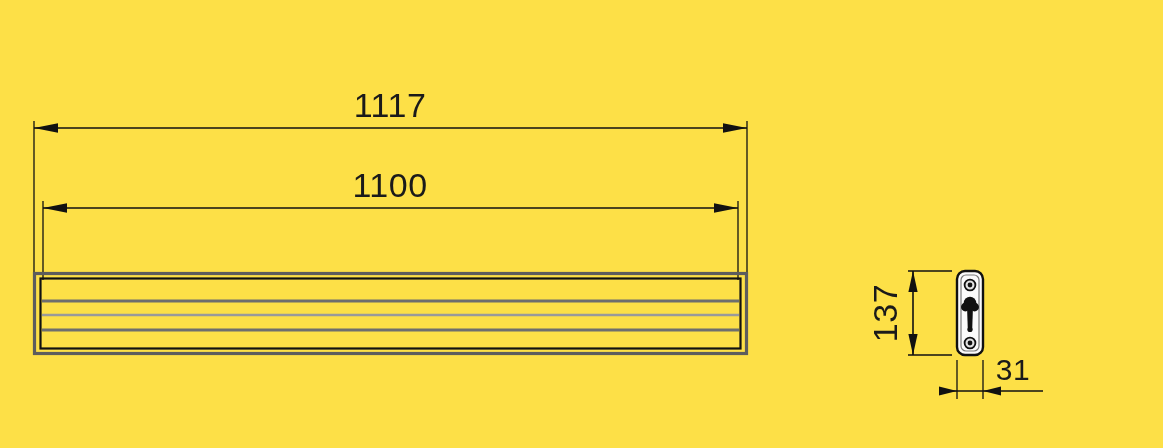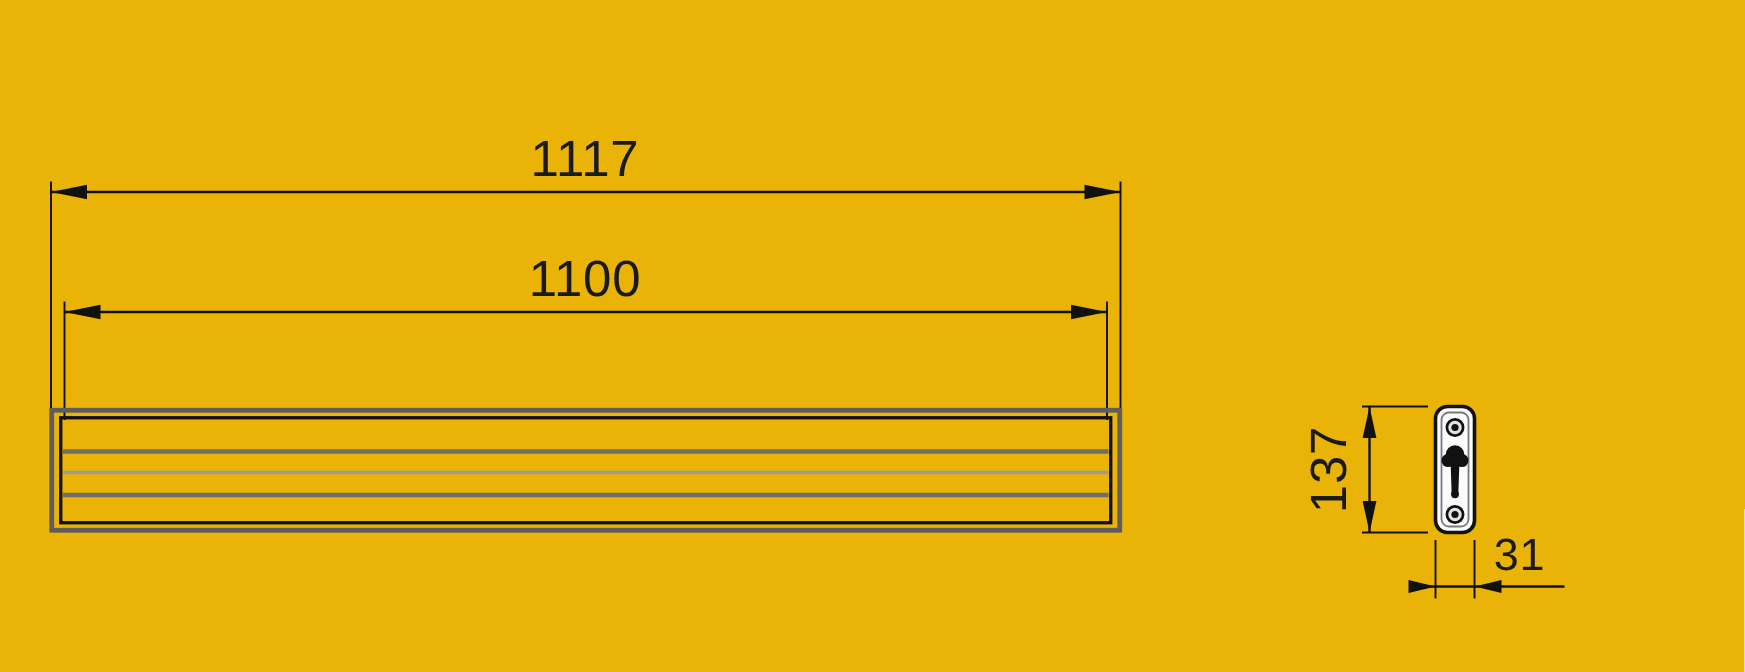--- a/index.html
+++ b/index.html
@@ -8,21 +8,21 @@
     padding: 0;
     background: #ffffff;
   }
   body {
     font-family: "Liberation Sans", sans-serif;
   }
   #drawing-canvas {
     position: relative;
     width: 1163px;
     height: 448px;
-    background: #eab308;
+    background: #fde047;
     overflow: hidden;
   }
   #drawing-canvas svg {
     position: absolute;
     left: 0;
     top: 0;
     display: block;
   }
   .dim-text {
     font-family: "Liberation Sans", sans-serif;

